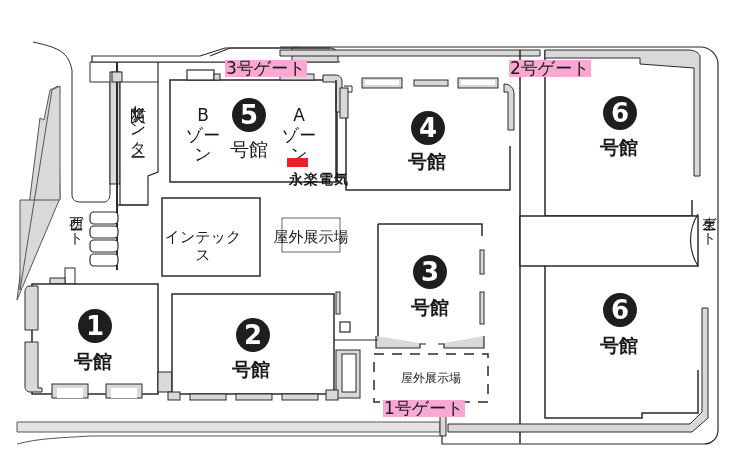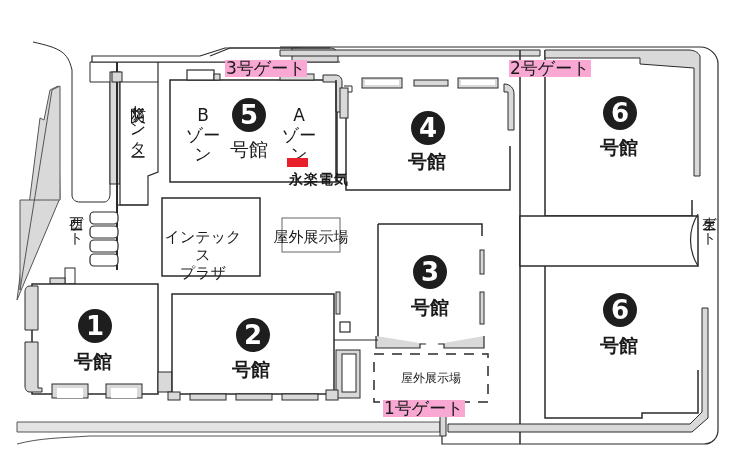--- a/index.html
+++ b/index.html
@@ -149,21 +149,20 @@
   <div class="hall-word" style="left:600px; top:138px;">号館</div>
 </div>
 
 <div>
   <div class="hall-num" style="left:603px; top:293px;">6</div>
   <div class="hall-word" style="left:600px; top:336px;">号館</div>
 </div>
 
 <div class="plaza" style="left:164px; top:228px; width:78px;">
   <div>インテックス</div>
-  <div>プラザ</div>
 </div>
 
 <div class="plaza" style="left:266px; top:228px; width:90px;">屋外展示場</div>
 
 <div>
   <div class="hall-num" style="left:413px; top:255px;">3</div>
   <div class="hall-word" style="left:411px; top:298px;">号館</div>
 </div>
 
 <div class="plaza" style="left:384px; top:371px; width:94px; font-size:12px;">屋外展示場</div>

